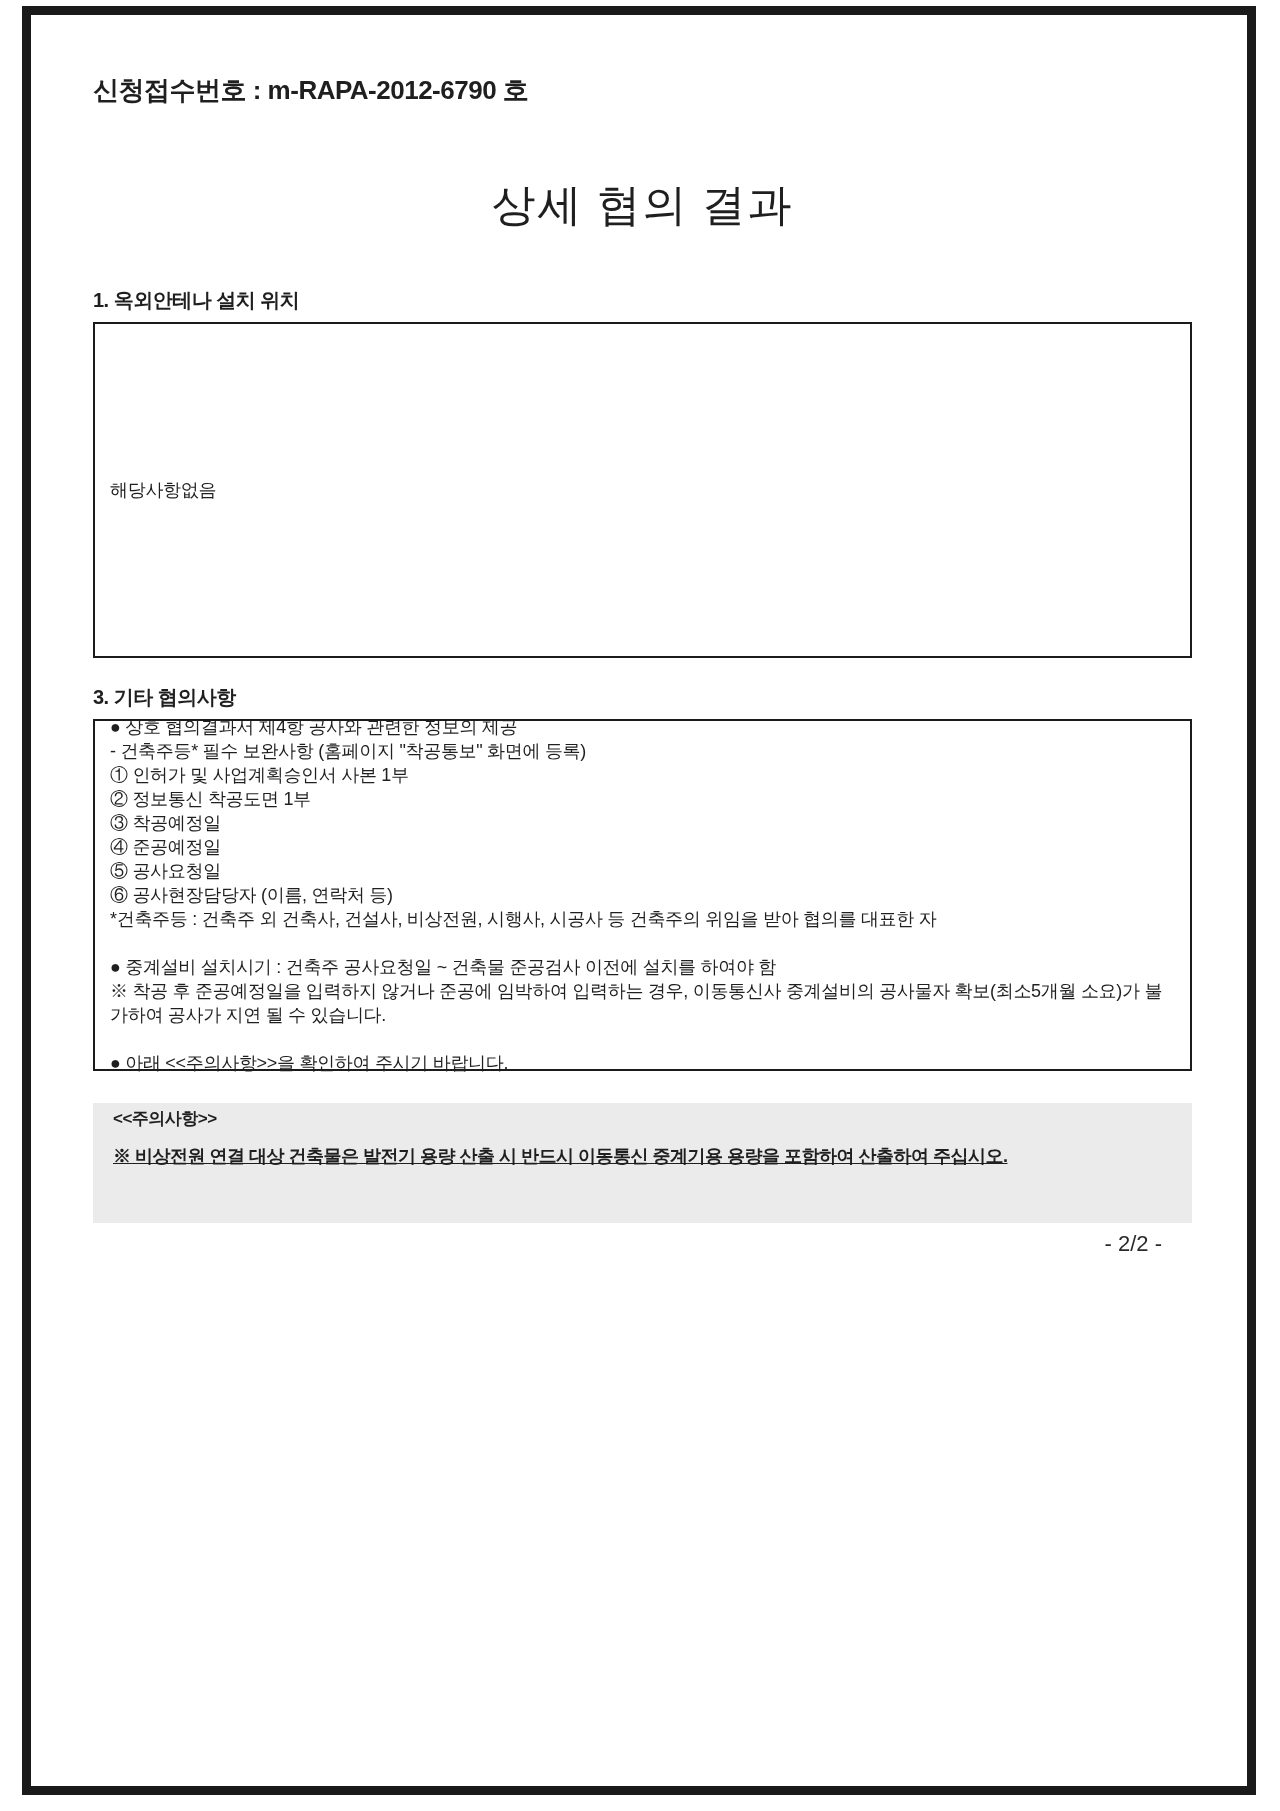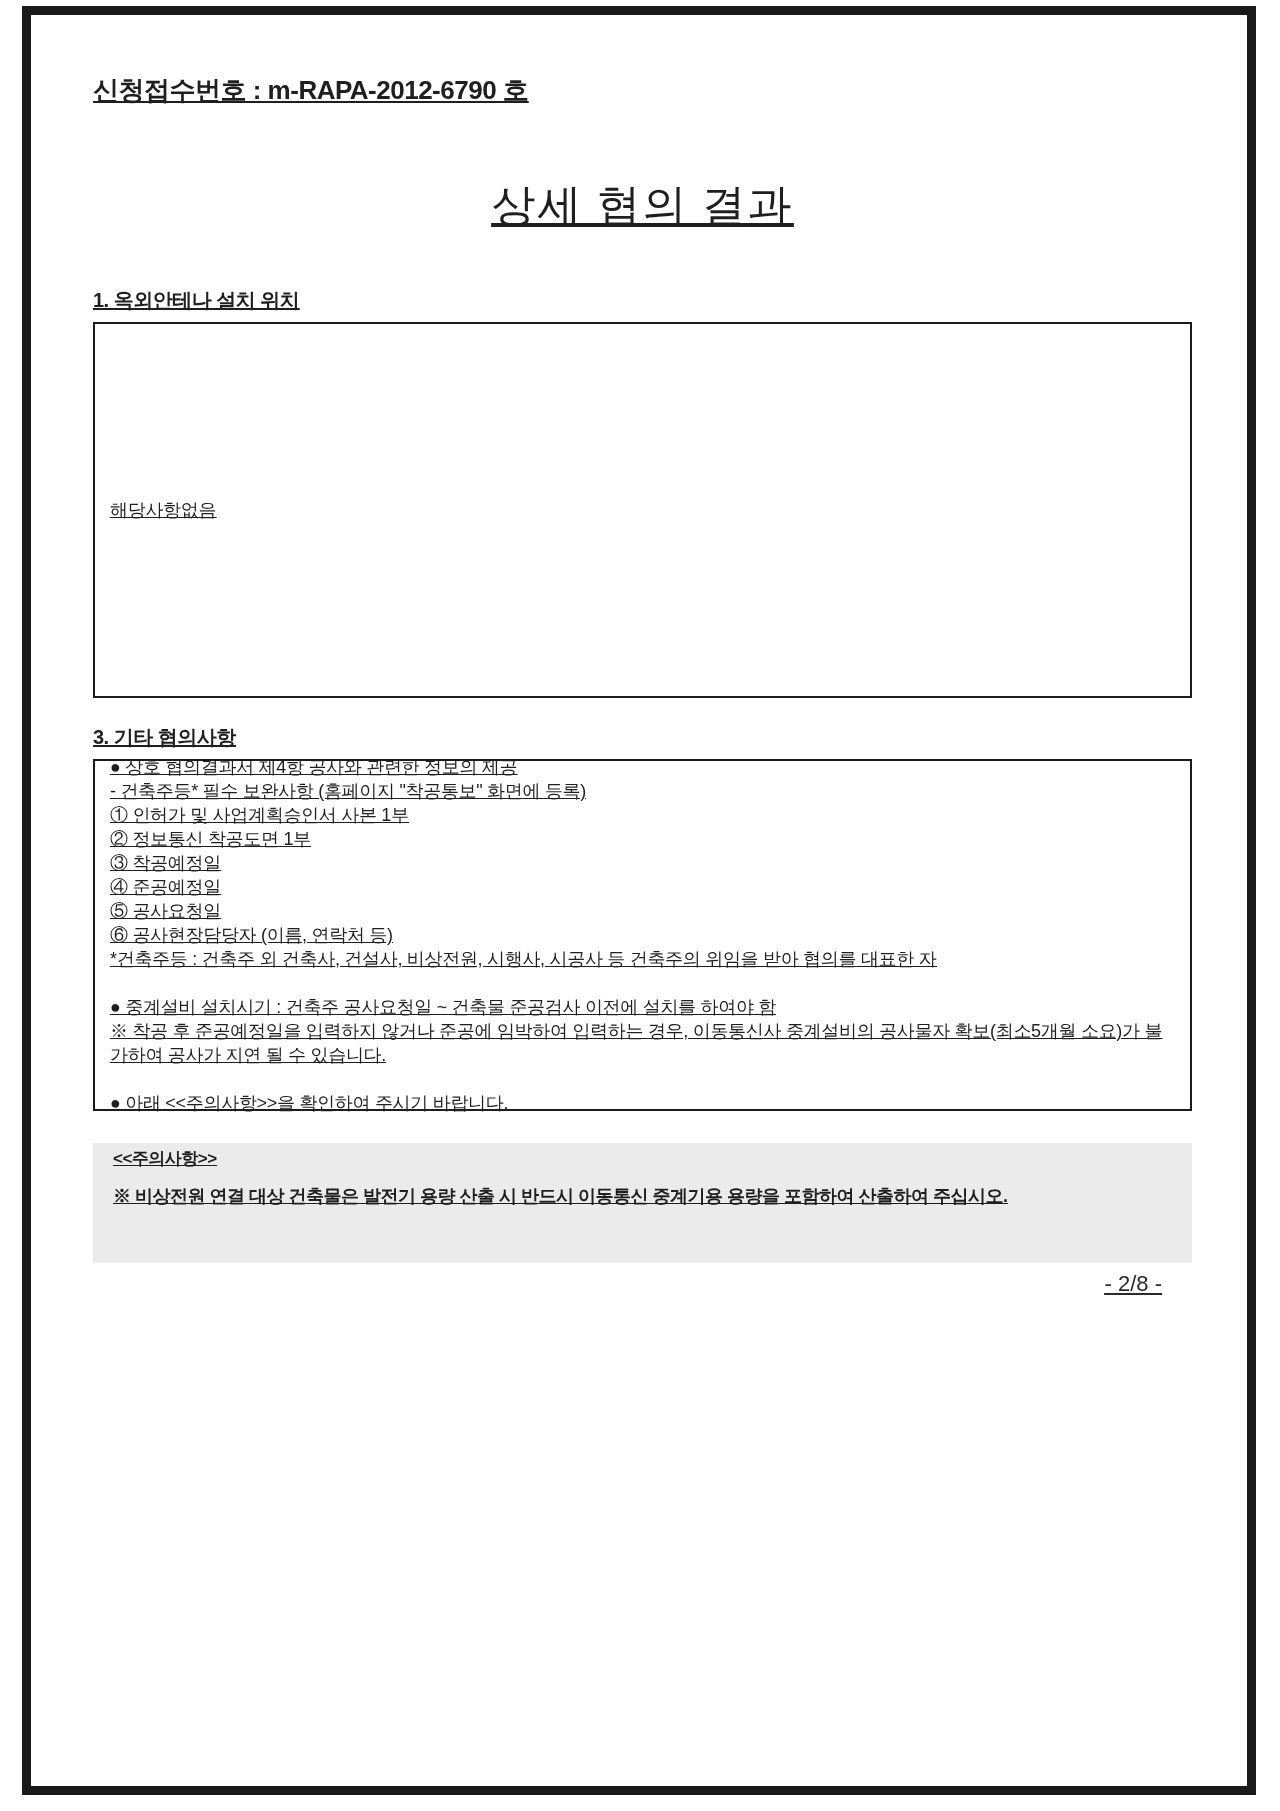--- a/index.html
+++ b/index.html
@@ -1,15 +1,15 @@
 <!DOCTYPE html>
 <html><head>
 <meta charset="utf-8">
 <style>
-  * { margin: 0; padding: 0; box-sizing: border-box; text-decoration: underline; }
+  * { margin: 0; padding: 0; box-sizing: border-box; }
   html, body { background: #ffffff; }
   body {
     width: 1280px;
     height: 1811px;
     position: relative;
     font-family: "Liberation Sans", sans-serif;
     color: #1f1f1f;
   }
   .page-frame {
     position: absolute;
@@ -47,21 +47,21 @@
     margin-top: 8px;
     border: 2px solid #1b1b1b;
     display: flex;
     flex-direction: column;
     justify-content: center;
     padding: 0 20px 0 15px;
     font-size: 18px;
     line-height: 23px;
     letter-spacing: -0.3px;
   }
-  .box-tall { height: 376px; }
+  .box-tall { height: 336px; }
   .box-3 { height: 352px; line-height: 24px; }
   .para + .para { margin-top: 24px; }
   .notice-box {
     margin-top: 32px;
     height: 120px;
     background: #ebebeb;
     padding: 4px 20px 0 20px;
   }
   .notice-heading {
     font-size: 17px;
@@ -119,16 +119,16 @@
       <div class="para">
         <div class="box-line">● 아래 &lt;&lt;주의사항&gt;&gt;을 확인하여 주시기 바랍니다.</div>
       </div>
     </div>
 
     <div class="notice-box">
       <div class="notice-heading">&lt;&lt;주의사항&gt;&gt;</div>
       <div class="notice-body">※ 비상전원 연결 대상 건축물은 발전기 용량 산출 시 반드시 이동통신 중계기용 용량을 포함하여 산출하여 주십시오.</div>
     </div>
 
-    <div class="page-num">- 2/8 -</div>
+    <div class="page-num">- 2/2 -</div>
 
   </div>
 </div>
 
 </body></html>

